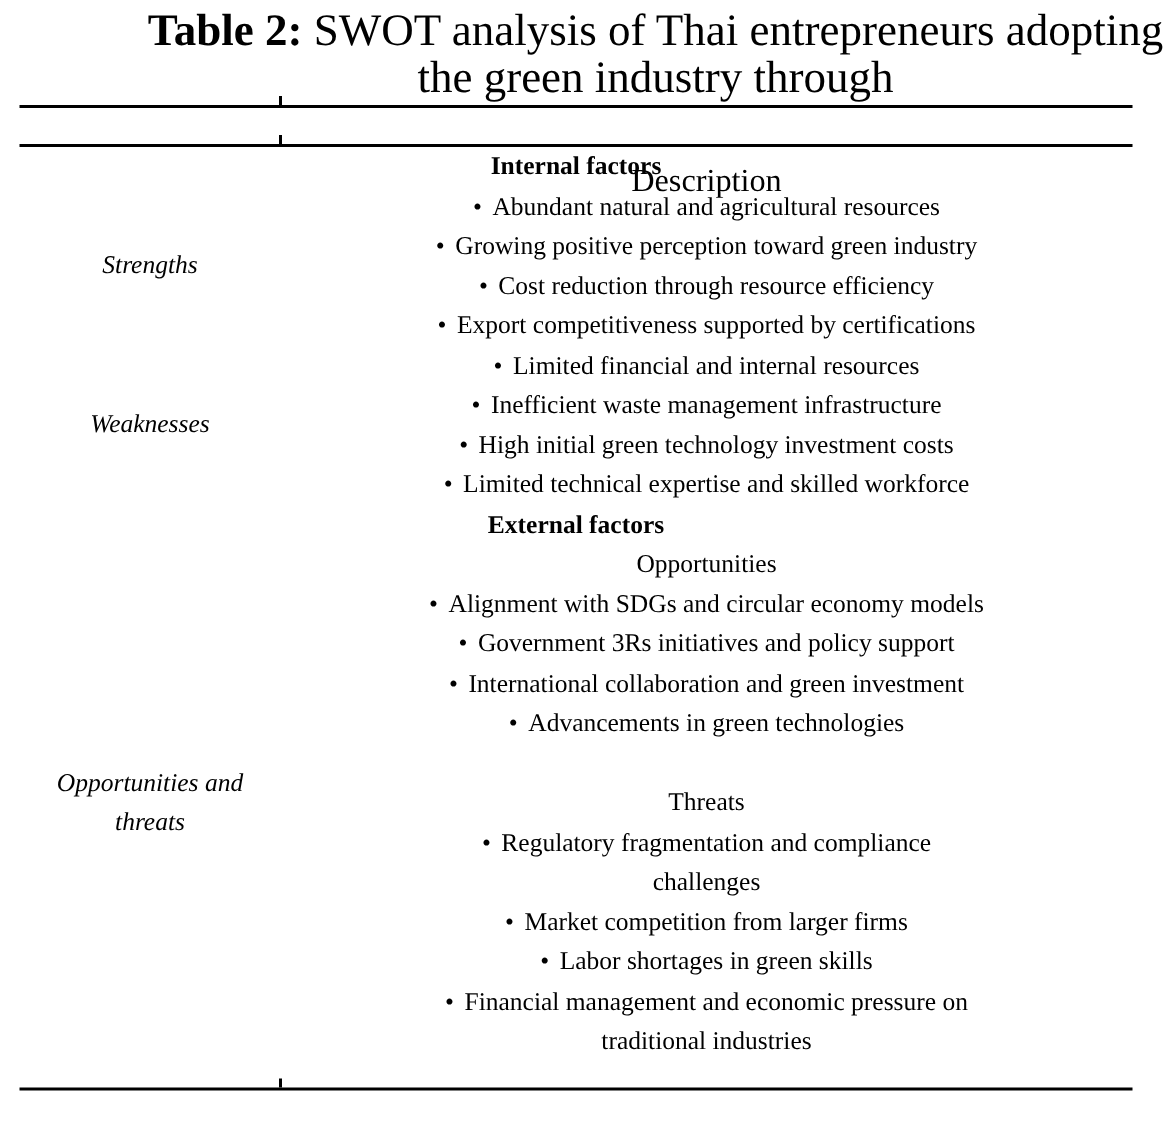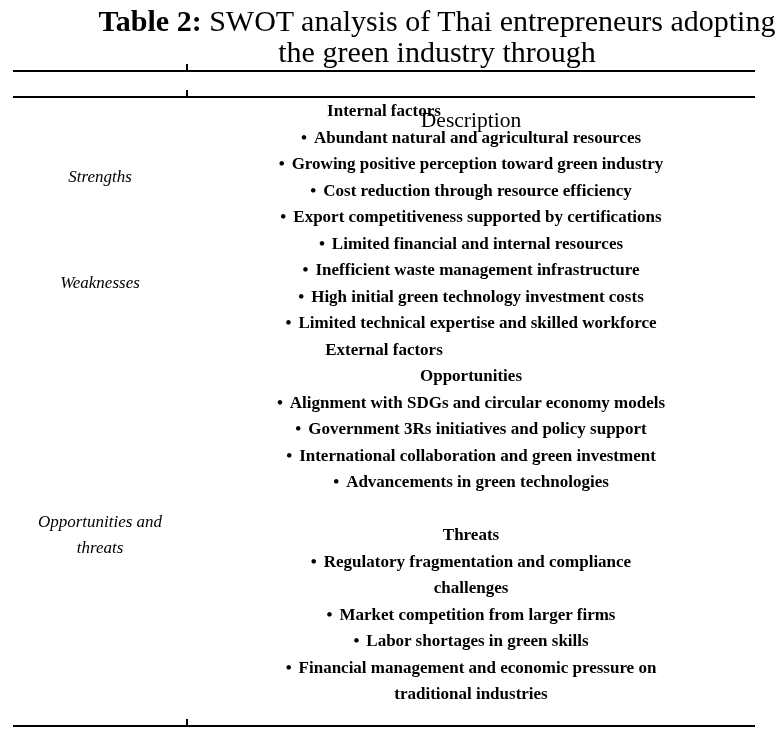--- a/index.html
+++ b/index.html
@@ -39,21 +39,21 @@
   }
   .section-header{width:742px;text-align:center;font-weight:bold;}
   .row{display:flex;width:742px;}
   .label-cell{
     width:174px;flex:0 0 174px;
     display:flex;align-items:center;justify-content:center;
     text-align:center;
     font-style:italic;
   }
   .label-cell .label-text{max-width:150px;}
-  .content-cell{width:568px;flex:0 0 568px;text-align:center;font-weight:bold;}
+  .content-cell{width:568px;flex:0 0 568px;text-align:center;}
   .line{min-height:26.5px;}
   .blt{margin-right:7px;}
   .spacer{height:26.5px;}
   .subheader{text-align:center;}
 </style>
 </head>
 <body>
 
 <div class="figure">
 

